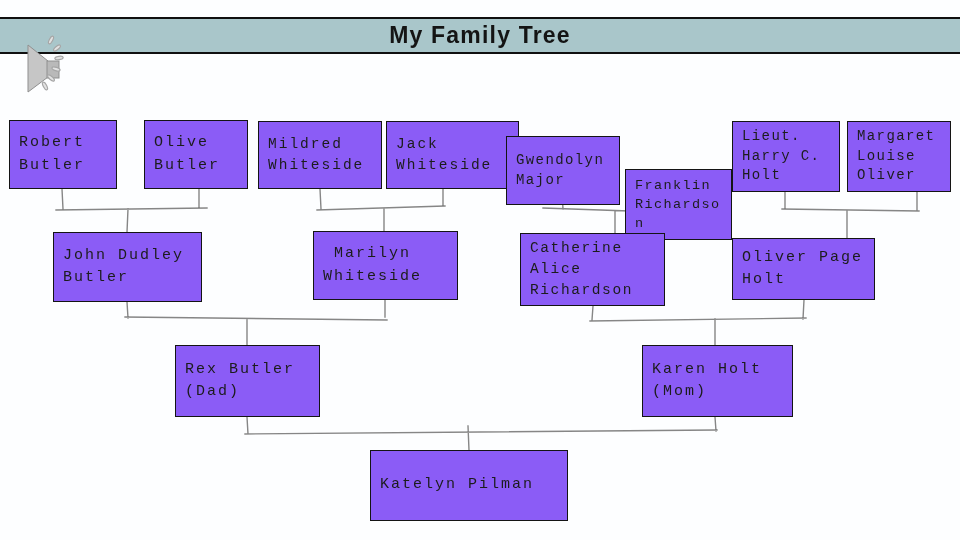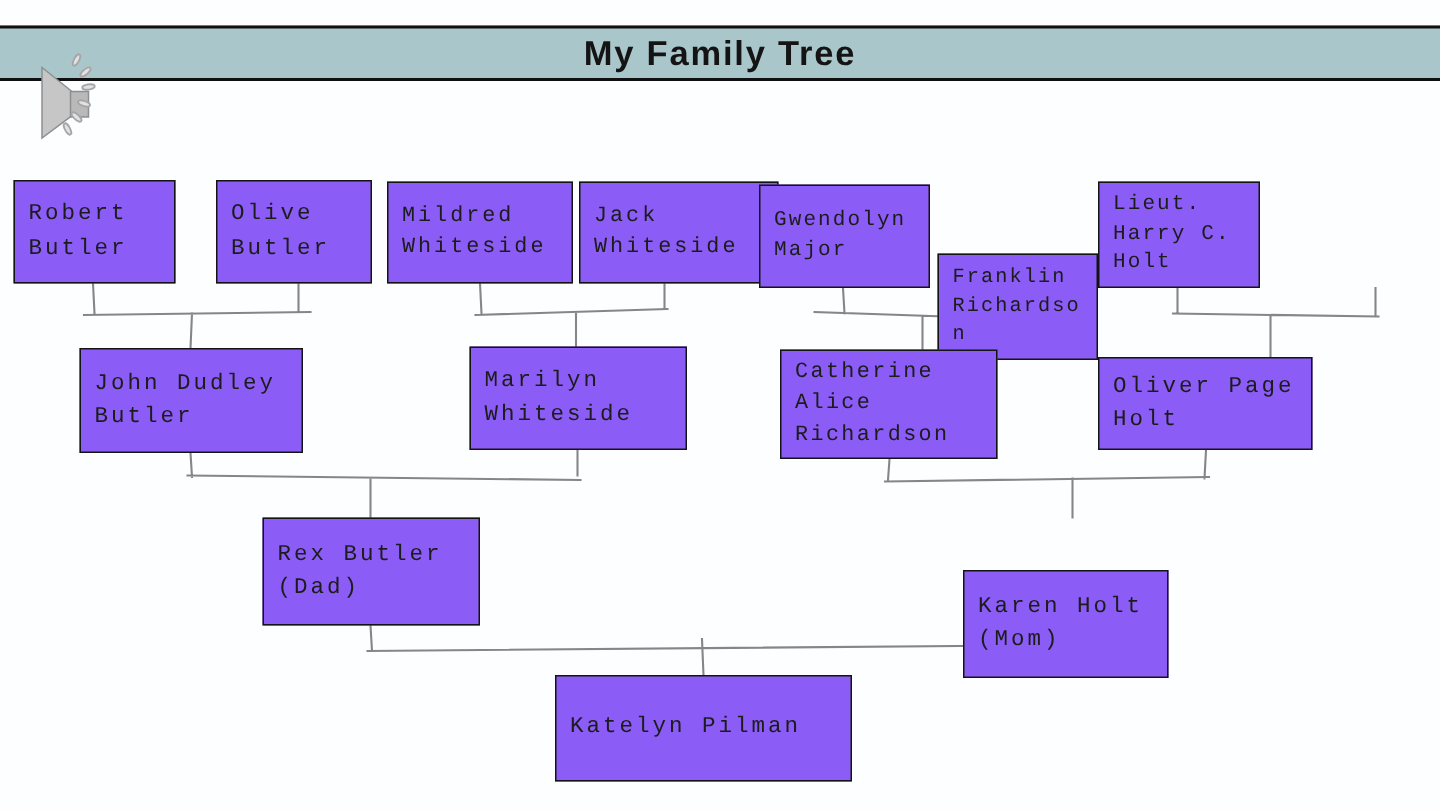--- a/index.html
+++ b/index.html
@@ -29,32 +29,32 @@
     box-sizing:border-box;display:flex;align-items:center;color:#1c1c1c;
   }
   .pbox span{
     display:block;white-space:pre-line;line-height:1.48;
     letter-spacing:2px;padding-left:9px;
   }
   #p1 {left:9px;  top:120px;width:108px;height:69px;font-size:15px;}
   #p2 {left:144px;top:120px;width:104px;height:69px;font-size:15px;}
   #p3 {left:258px;top:121px;width:124px;height:68px;font-size:14.5px;}
   #p4 {left:386px;top:121px;width:133px;height:68px;font-size:14.5px;}
-  #p5 {left:506px;top:123px;width:114px;height:69px;font-size:14px;}
+  #p5 {left:506px;top:136px;width:114px;height:69px;font-size:14px;}
   #p6 {left:625px;top:121px;width:107px;height:71px;font-size:13.5px;margin-top:48px;}
   #p7 {left:732px;top:121px;width:108px;height:71px;font-size:14px;}
   #p8 {left:847px;top:121px;width:104px;height:71px;font-size:14px;}
   #p6 span,#p7 span,#p8 span,#p5 span{letter-spacing:1.4px;line-height:1.42;}
   #p9 {left:53px; top:232px;width:149px;height:70px;font-size:15px;}
-  #p10{left:313px;top:231px;width:145px;height:69px;font-size:15px;}
+  #p10{left:313px;top:231px;width:145px;height:69px;font-size:15px;text-align:center;}
   #p11{left:520px;top:233px;width:145px;height:73px;font-size:14.5px;}
   #p11 span{letter-spacing:1.6px;line-height:1.44;}
   #p12{left:732px;top:238px;width:143px;height:62px;font-size:15px;}
   #p13{left:175px;top:345px;width:145px;height:72px;font-size:15px;}
-  #p14{left:642px;top:345px;width:137px;height:72px;font-size:15px;margin-top:35px;}
+  #p14{left:642px;top:345px;width:151px;height:72px;font-size:15px;}
   #p15{left:370px;top:450px;width:198px;height:71px;font-size:15px;}
 </style>
 </head>
 <body>
 
 <div class="slide">
 
   <div class="titlebar">
     <h1>My Family Tree</h1>
   </div>
@@ -112,20 +112,25 @@
   <div class="pbox" id="p6">
       <span>Franklin
 Richardso
 n</span>
     </div>
   <div class="pbox" id="p7">
       <span>Lieut.
 Harry C.
 Holt</span>
     </div>
+  <div class="pbox" id="p8">
+      <span>Margaret
+Louise
+Oliver</span>
+    </div>
 
   <div class="pbox" id="p9">
       <span>John Dudley
 Butler</span>
     </div>
   <div class="pbox" id="p10">
       <span>Marilyn
 Whiteside</span>
     </div>
   <div class="pbox" id="p11">

